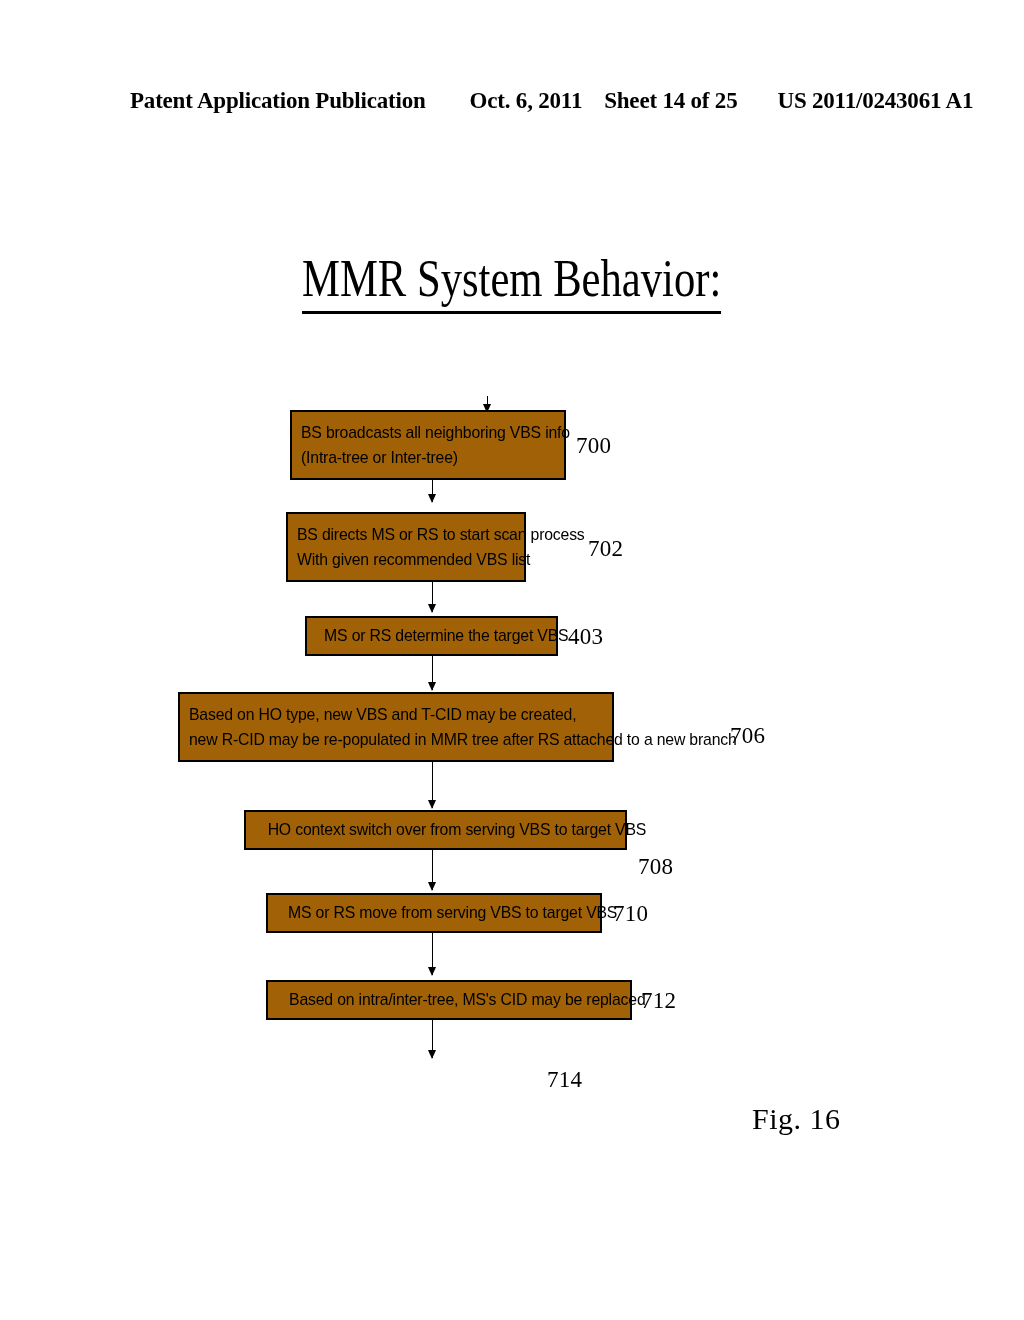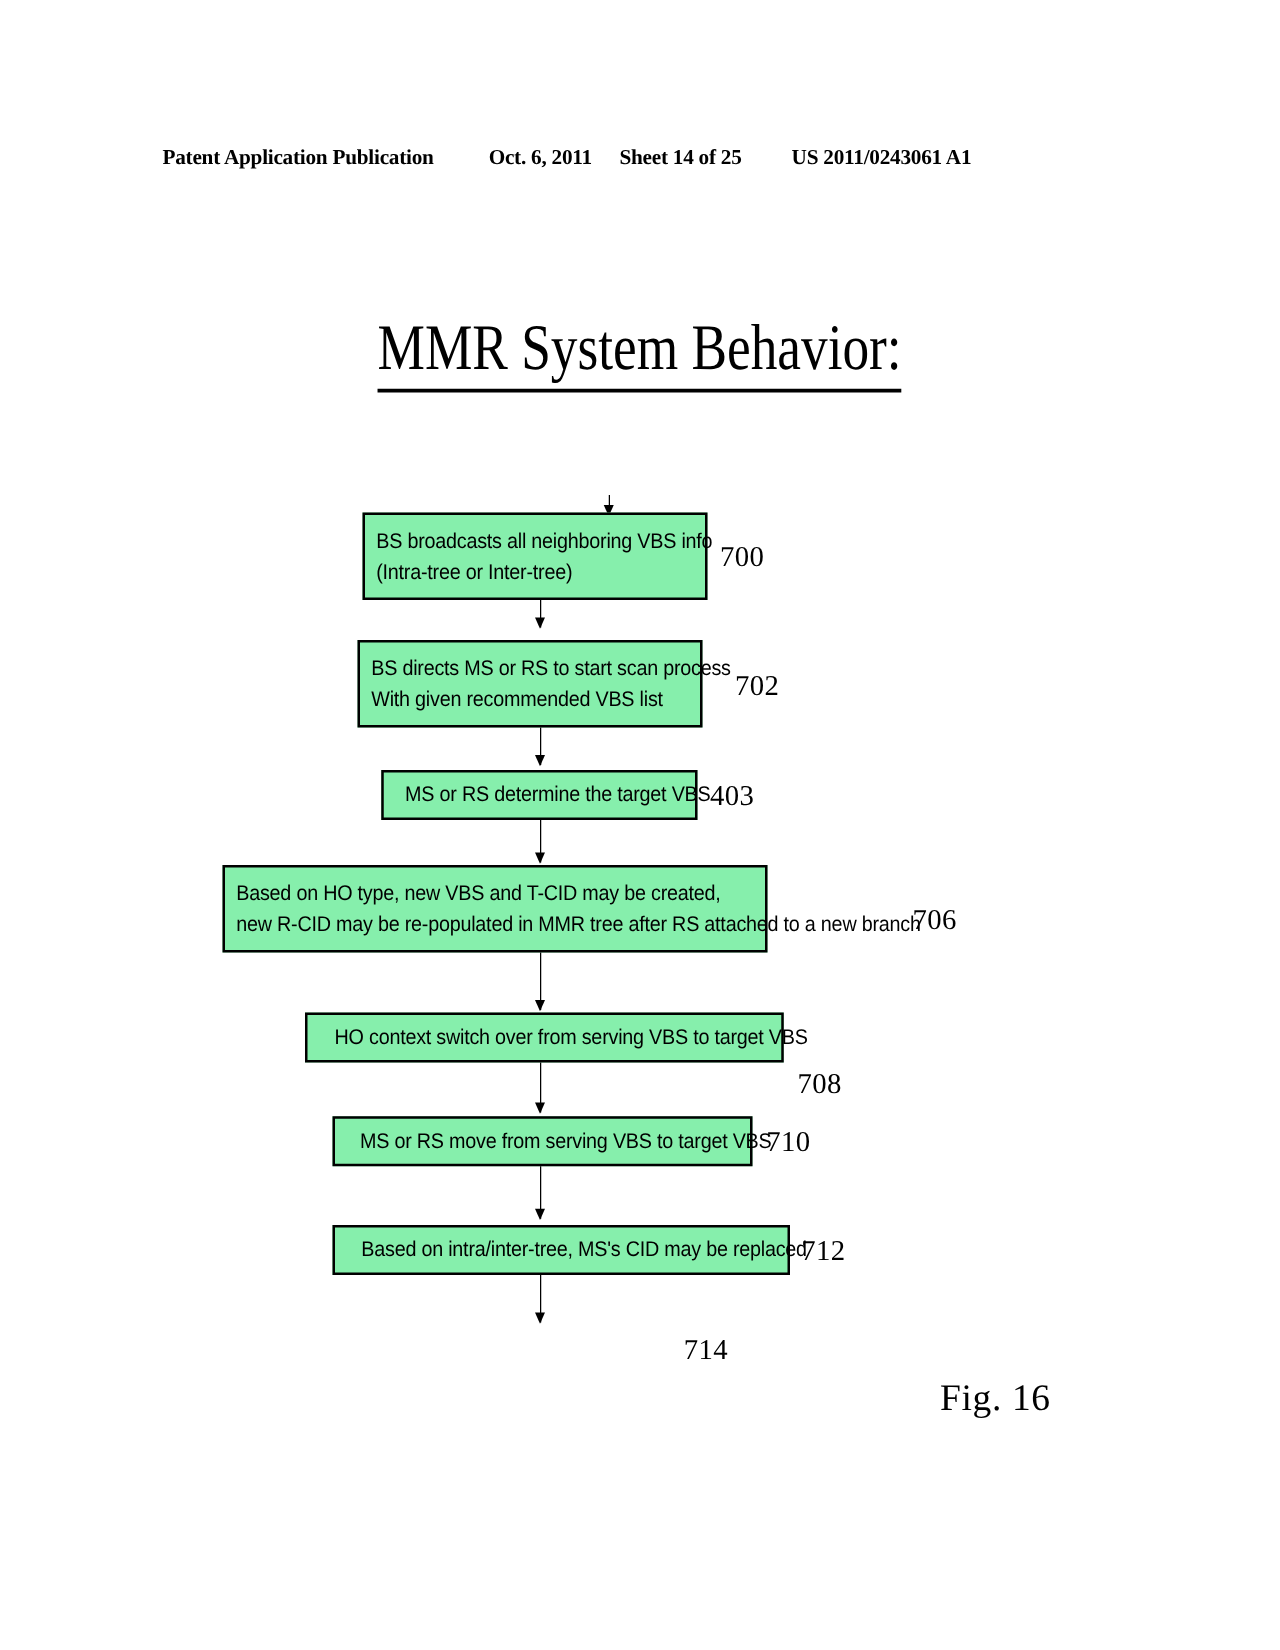--- a/index.html
+++ b/index.html
@@ -17,30 +17,30 @@
   }
 
   
   #page-header {
     position: absolute;
     left: 130px;
     top: 88px;
     width: 760px;
     font-family: "Liberation Serif", serif;
     font-weight: bold;
-    font-size: 17px;
+    font-size: 23px;
     letter-spacing: -0.2px;
     white-space: nowrap;
     display: flex;
     align-items: baseline;
   }
   #page-header .hdr-pub { }
   #page-header .hdr-date { margin-left: 44px; }
   #page-header .hdr-sheet { margin-left: 22px; }
-  #page-header .hdr-patno { margin-left: 40px; margin-top: 28px; }
+  #page-header .hdr-patno { margin-left: 40px; }
 
   
   #fig-title {
     position: absolute;
     left: 0;
     top: 248px;
     width: 1024px;
     text-align: center;
     font-family: "Liberation Serif", serif;
     pointer-events: none;
@@ -64,21 +64,21 @@
   #flow {
     position: absolute;
     left: 0;
     top: 0;
     width: 1024px;
     height: 1320px;
   }
   .fbox {
     position: absolute;
     border: 2px solid #000;
-    background: #86efac;
+    background: #a16207;
     box-sizing: border-box;
     display: flex;
     flex-direction: column;
     justify-content: center;
     padding: 4px 9px 5px 9px;
   }
   .fbox .ftext {
     font-family: "Liberation Sans", sans-serif;
     font-size: 17px;
     line-height: 25px;
@@ -144,21 +144,21 @@
 
   <div class="fbox" style="left:290px; top:410px; width:276px; height:70px;">
     <div class="ftext">BS broadcasts all neighboring VBS info</div>
     <div class="ftext">(Intra-tree or Inter-tree)</div>
   </div>
   <div class="refnum" style="left:576px; top:437px;">700</div>
 
   <div class="conn" style="left:432px; top:480px; height:22px;"></div>
   <div class="arrowhead" style="left:428px; top:494px;"></div>
 
-  <div class="fbox" style="left:286px; top:512px; width:276px; height:70px;justify-content:center;">
+  <div class="fbox" style="left:286px; top:512px; width:240px; height:70px;justify-content:center;">
     <div class="ftext">BS directs MS or RS to start scan process</div>
     <div class="ftext">With given recommended VBS list</div>
   </div>
   <div class="refnum" style="left:588px; top:540px;">702</div>
 
   <div class="conn" style="left:432px; top:582px; height:30px;"></div>
   <div class="arrowhead" style="left:428px; top:604px;"></div>
 
   <div class="fbox center" style="left:305px; top:616px; width:253px; height:40px;">
     <div class="ftext">MS or RS determine the target VBS</div>

